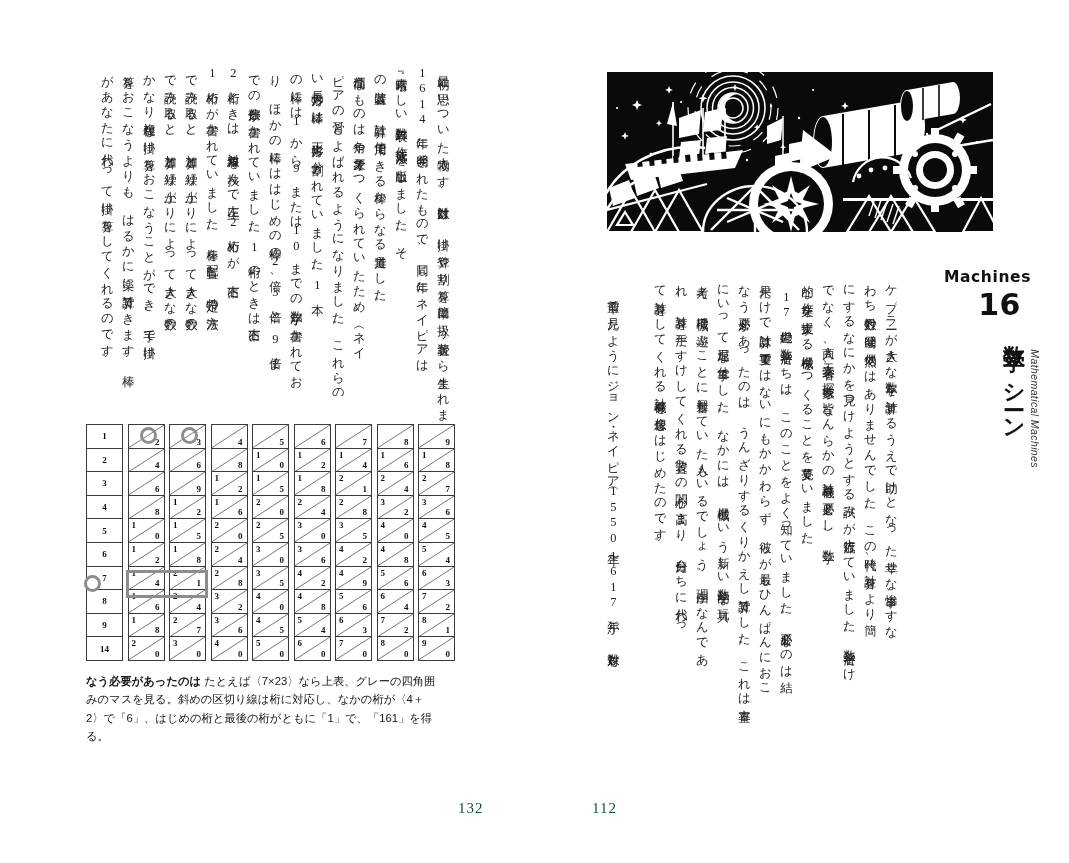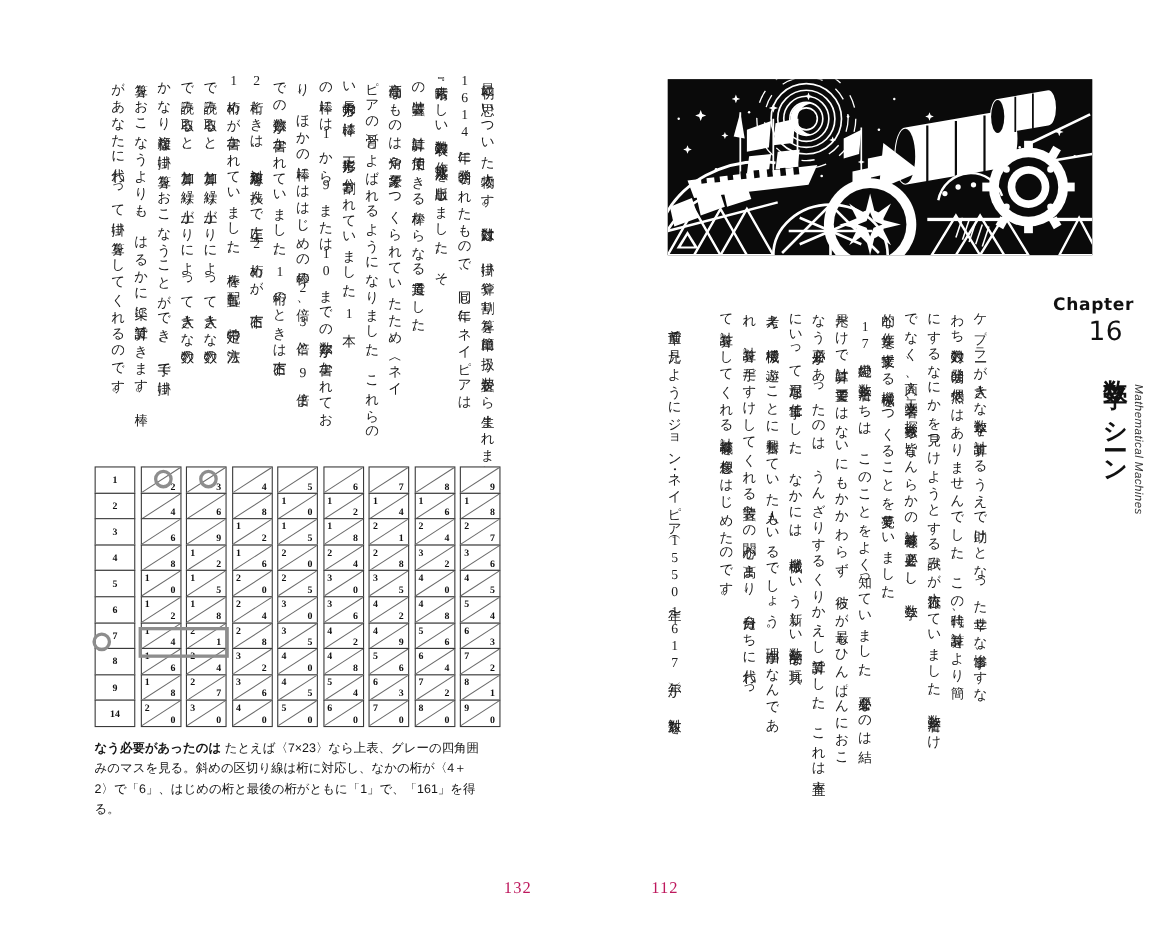--- a/index.html
+++ b/index.html
@@ -41,21 +41,21 @@
     position:absolute;left:390px;top:268px;width:110px;height:330px;
   }
   .chap-word{
     position:absolute;right:4px;top:0px;
     font-family:"DejaVu Sans","Liberation Sans",sans-serif;
     font-weight:700;font-size:15.5px;letter-spacing:.6px;color:#111;
   }
   .chap-num{
     position:absolute;right:14px;top:19px;
     font-family:"DejaVu Sans","Liberation Sans",sans-serif;
-    font-weight:400;font-size:24px;letter-spacing:.5px;color:#111;
+    font-weight:700;font-size:30px;letter-spacing:.5px;color:#111;
   }
   .chap-title{
     position:absolute;right:6px;top:60px;
     writing-mode:vertical-rl;-webkit-writing-mode:vertical-rl;
     text-orientation:upright;-webkit-text-orientation:upright;
     font-family:"Liberation Serif","DejaVu Serif",serif;
     font-size:22px;letter-spacing:5px;font-weight:600;color:#111;
     white-space:nowrap;
   }
   .chap-sub{
@@ -114,21 +114,21 @@
     position:absolute;left:86px;top:672px;width:352px;
     font-family:"Liberation Sans","DejaVu Sans",sans-serif;
     font-size:11.3px;line-height:1.62;color:#151515;
   }
   #bones-caption b{font-weight:700;}
 
   
   .folio{
     position:absolute;bottom:46px;
     font-family:"Liberation Serif","DejaVu Serif",serif;
-    font-size:15px;letter-spacing:1px;color:#be185d;
+    font-size:15px;letter-spacing:1px;color:#14532d;
   }
   #folio-left{left:458px;}
   #folio-right{left:592px;}
 </style>
 </head>
 <body>
 
 <div id="spread">
 
   <div id="page-right">
@@ -355,21 +355,21 @@
               <path d="M268 146 l6 -18"></path>
             <path d="M274 148 l6 -18"></path>
               <path d="M280 150 l6 -18"></path>
             <path d="M286 152 l6 -18"></path>
           </g>
         </g>
       </svg>
     </div>
 
     <div id="chapter-block">
-      <div class="chap-word">Chapter</div>
+      <div class="chap-word">Machines</div>
       <div class="chap-num">16</div>
       <div class="chap-title">数学マシーン</div>
       <div class="chap-sub">Mathematical Machines</div>
     </div>
 
     <div class="vcol vtext" style="left:350px;top:276px;height:470px;">ケプラーが大きな数字を計算するうえで助けとなった幸せな惨事、すな</div>
     <div class="vcol vtext" style="left:329px;top:276px;height:470px;">わち対数の発明は偶然ではありませんでした。この時代、計算をより簡</div>
     <div class="vcol vtext" style="left:308px;top:276px;height:470px;">にするなにかを見つけようとする試みが大流行していました。数学者だけ</div>
     <div class="vcol vtext" style="left:287px;top:276px;height:470px;">でなく、商人、天文学者、探検家も皆なんらかの計算機を必要とし、数学</div>
     <div class="vcol vtext" style="left:266px;top:276px;height:470px;">的な作業を支援する機械をつくることを夢見ていました。</div>

